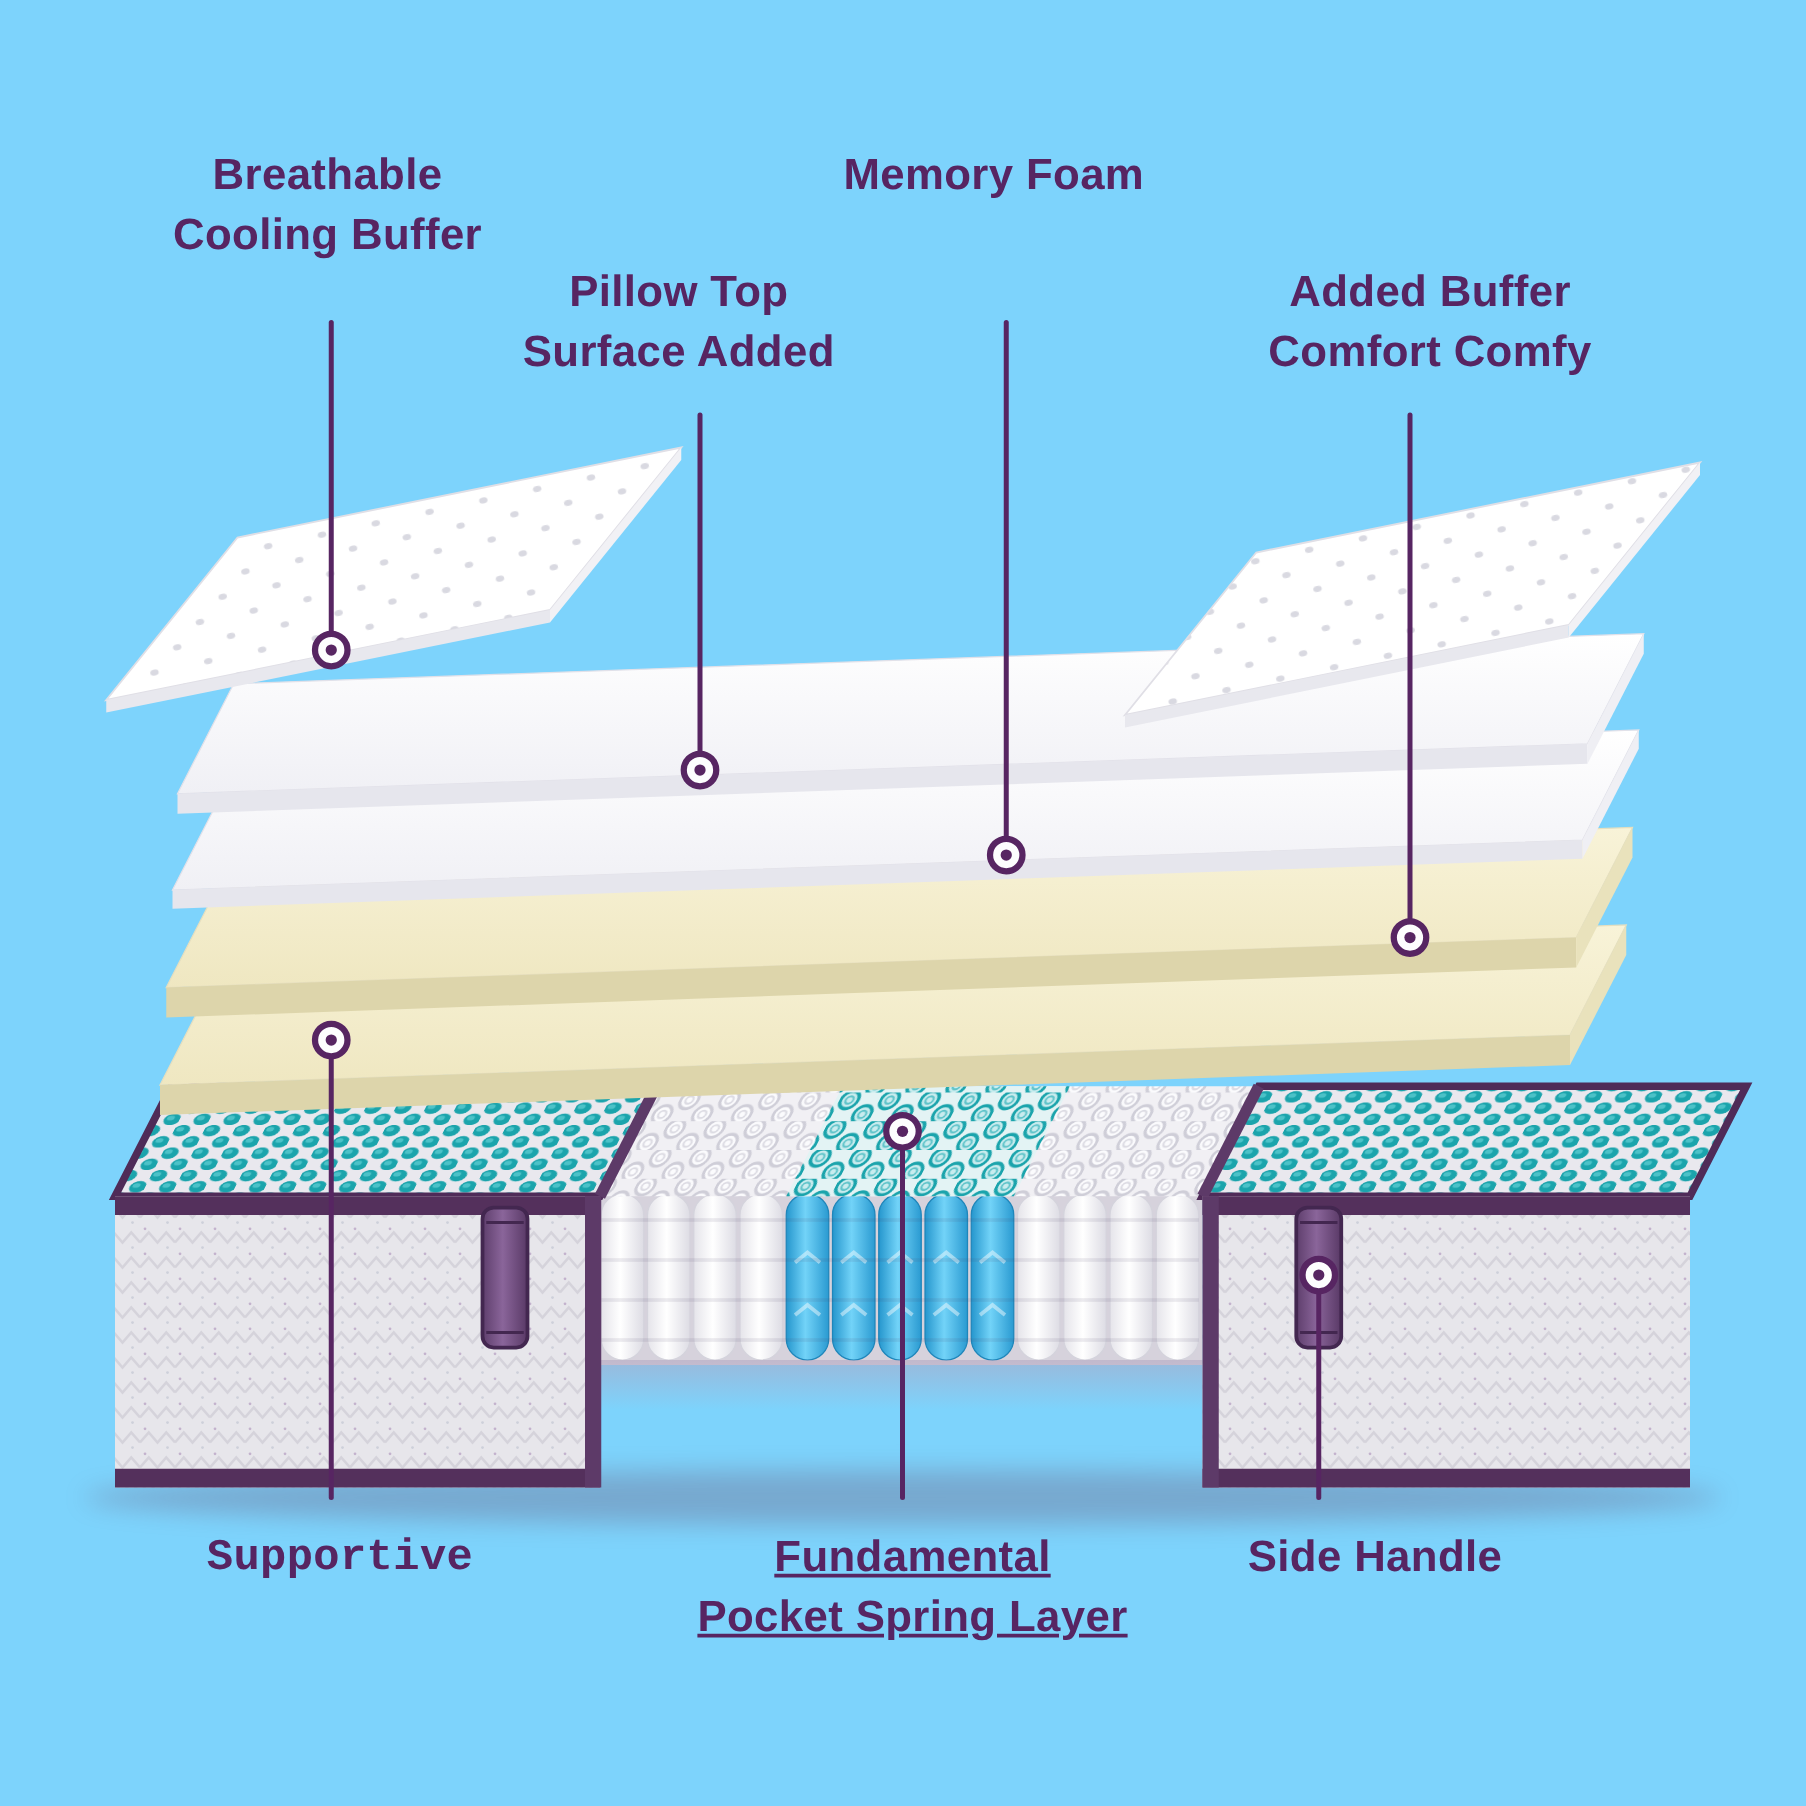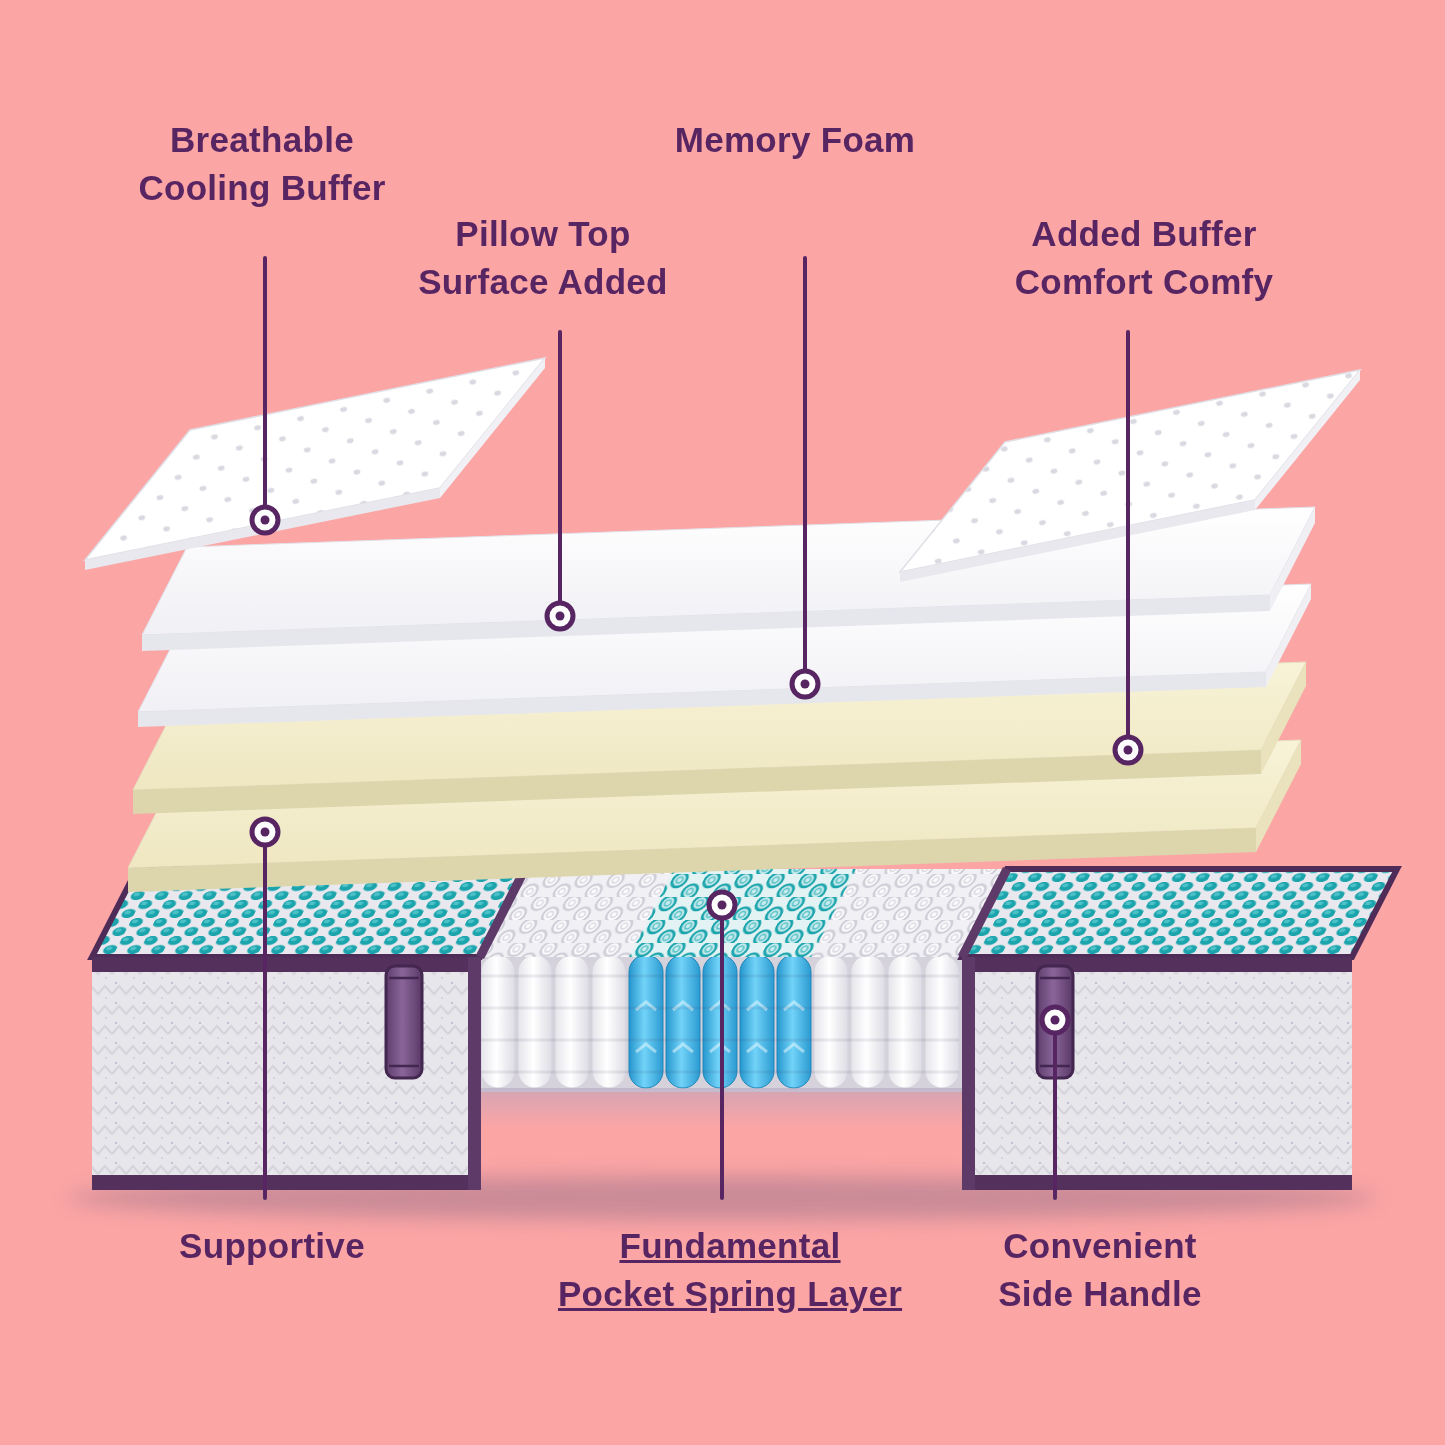--- a/index.html
+++ b/index.html
@@ -1,19 +1,19 @@
 <!DOCTYPE html>
 <html><head>
 <meta charset="utf-8">
 <style>
   html,body{margin:0;padding:0;background:#d8c4e1;}
   .stage{
     position:relative;
     width:1445px;height:1445px;
-    background:#fca5a5;
+    background:#7dd3fc;
     overflow:hidden;
     font-family:"Liberation Sans",sans-serif;
   }
   .stage svg{position:absolute;left:0;top:0;}
   .callout{
     position:absolute;
     transform:translateX(-50%);
     text-align:center;
     color:#572562;
     font-size:35px;
@@ -261,27 +261,26 @@
 <div class="callout" style="left:543px; top:210px;">
   <span>Pillow Top</span>
   <span>Surface Added</span>
 </div>
 
 <div class="callout" style="left:1127px; top:210px;margin-left:17px;">
   <span>Added Buffer</span>
   <span>Comfort Comfy</span>
 </div>
 
-<div class="callout" style="left:272px; top:1222px;">
+<div class="callout" style="left:272px; top:1222px;font-family:Liberation Mono, monospace;">
   <span>Supportive</span>
 </div>
 
 <div class="callout" style="left:730px; top:1222px;text-decoration:underline;">
   <span>Fundamental</span>
   <span>Pocket Spring Layer</span>
 </div>
 
 <div class="callout" style="left:1100px; top:1222px;">
-  <span>Convenient</span>
   <span>Side Handle</span>
 </div>
 
 </div>
 
 </body></html>

